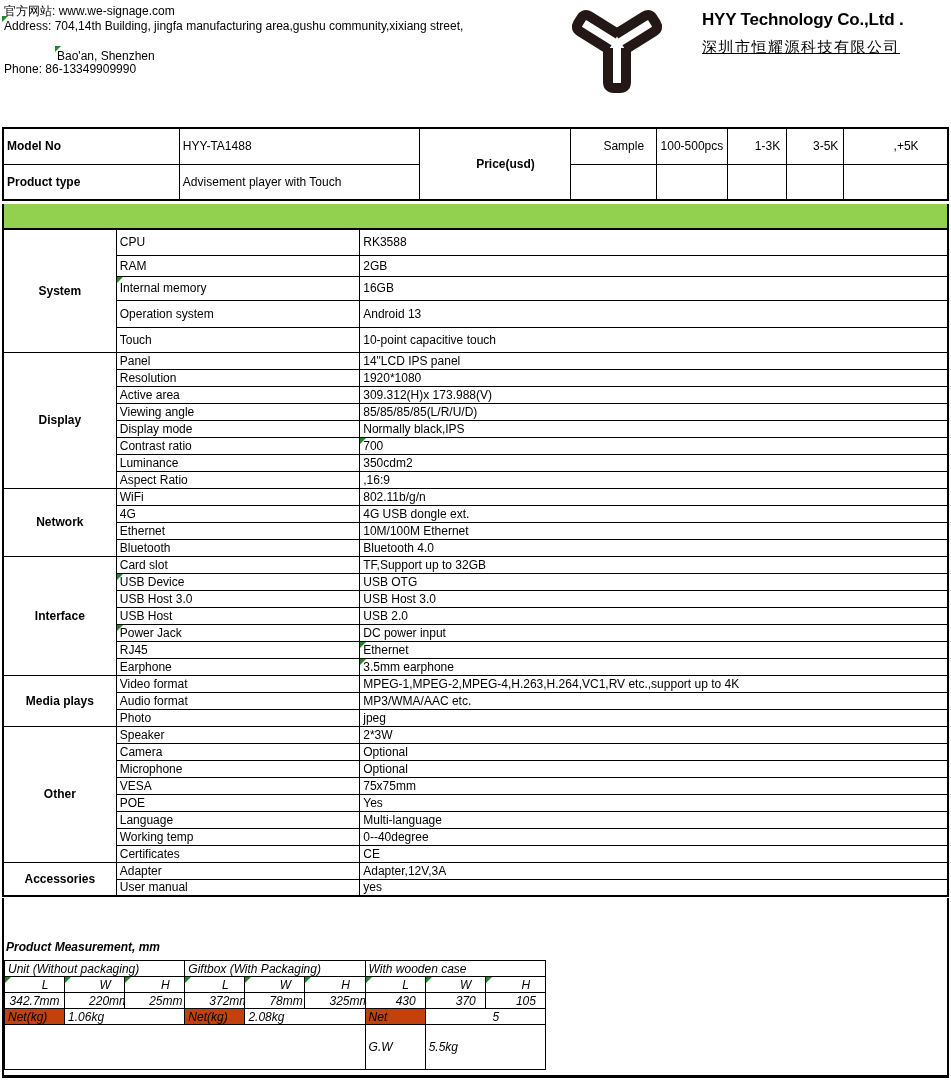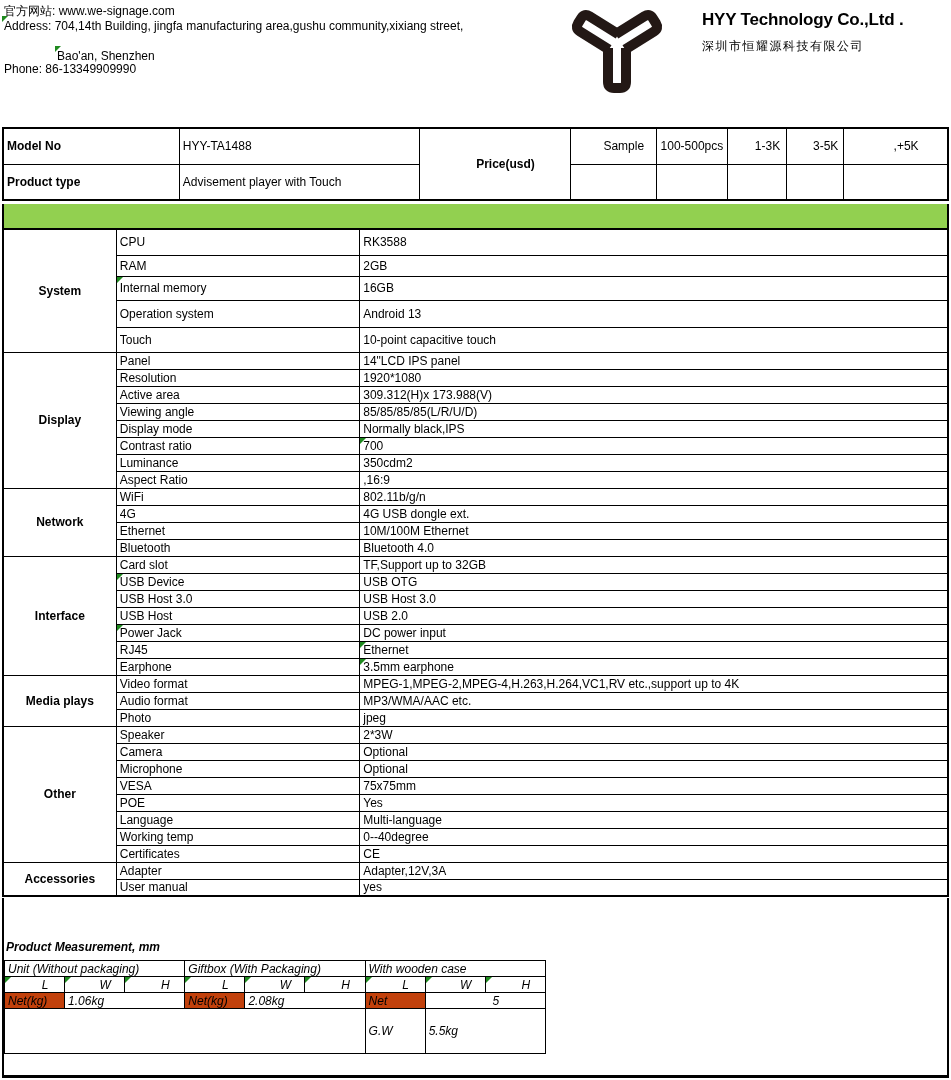--- a/index.html
+++ b/index.html
@@ -21,21 +21,21 @@
   .marker.txt { top:-3px; left:-2px; }
 
   
   .website   { left:4px;  top:3px; }
   .addr1     { left:4px;  top:19px; }
   .addr2     { left:57px; top:35px; }
   .phone     { left:4px;  top:62px; }
   .sheet-title { left:4px; top:84px; font-size:15px; font-weight:bold; text-decoration:underline; letter-spacing:0.2px; }
   .logo      { left:545px; top:0px; }
   .co-en     { left:702px; top:10px; font-size:17px; font-weight:bold; letter-spacing:-0.2px; }
-  .co-cn     { left:702px; top:38px; font-size:12px; letter-spacing:1.5px; }
+  .co-cn     { left:702px; top:38px; font-size:15px; letter-spacing:1.5px;text-decoration:underline; }
 
   
   table { border-collapse:collapse; table-layout:fixed; }
   table.framed { border:2px solid #000; }
   td { border:1px solid #000; padding:0 3px; vertical-align:middle; overflow:hidden; white-space:nowrap; }
   td.c { text-align:center;padding-left:24px; }
   td.b { font-weight:bold; }
   td.gray { background:#c2410c; }
 
   .top-table { left:2px; top:127px; width:947px; }
@@ -323,20 +323,31 @@
         <td class="c rel"><span class="marker"></span><span>W</span></td>
         <td class="c rel"><span class="marker"></span><span>H</span></td>
         <td class="c rel"><span class="marker"></span><span>L</span></td>
         <td class="c rel"><span class="marker"></span><span>W</span></td>
         <td class="c rel"><span class="marker"></span><span>H</span></td>
         <td class="c rel"><span class="marker"></span><span>L</span></td>
         <td class="c rel"><span class="marker"></span><span>W</span></td>
         <td class="c rel"><span class="marker"></span><span>H</span></td>
       </tr>
       <tr>
+        <td class="c" style="padding:0 1px">342.7mm</td>
+        <td class="c">220mm</td>
+        <td class="c">25mm</td>
+        <td class="c">372mm</td>
+        <td class="c">78mm</td>
+        <td class="c">325mm</td>
+        <td class="c">430</td>
+        <td class="c">370</td>
+        <td class="c">105</td>
+      </tr>
+      <tr>
         <td class="gray">Net(kg)</td>
         <td colspan="2">1.06kg</td>
         <td class="gray">Net(kg)</td>
         <td colspan="2">2.08kg</td>
         <td class="gray">Net</td>
         <td colspan="2" class="c">5</td>
       </tr>
       <tr style="height:45px">
         <td colspan="6"></td>
         <td class="vmid">G.W</td>

